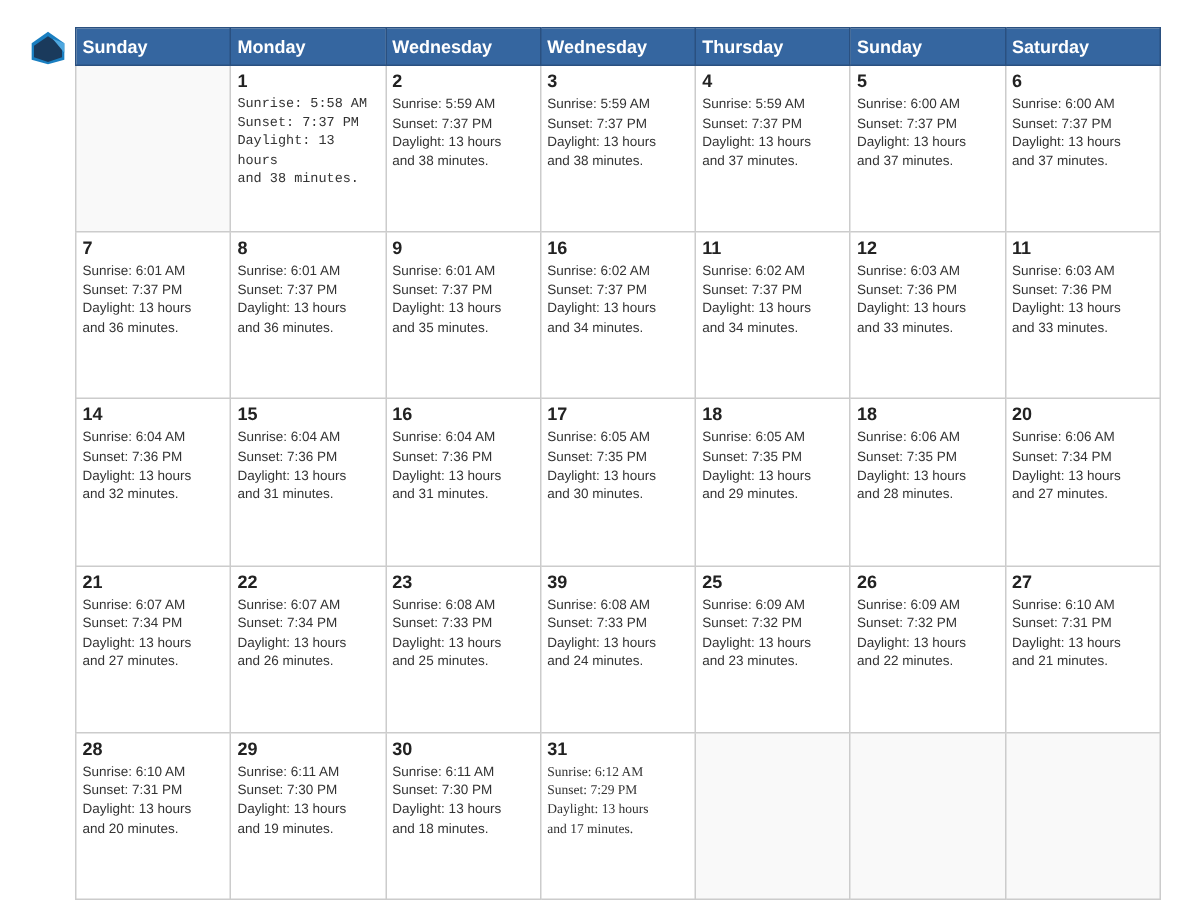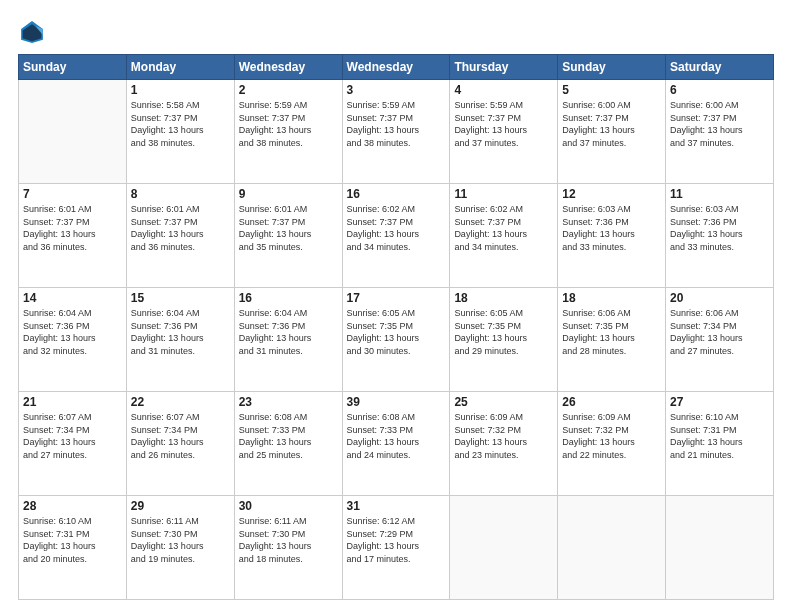--- a/index.html
+++ b/index.html
@@ -8,21 +8,21 @@
       background: #fff;
       width: 792px;
       height: 612px;
       overflow: hidden;
     }
     .page {
       width: 792px;
       height: 612px;
       padding: 18px 18px 12px 18px;
       display: flex;
-      flex-direction: column;
+      flex-direction: row;
     }
     .header {
       display: flex;
       justify-content: space-between;
       align-items: flex-start;
       margin-bottom: 8px;
     }
     .logo {
       display: flex;
       align-items: center;
@@ -126,21 +126,21 @@
           <th>Thursday</th>
           <th>Sunday</th>
           <th>Saturday</th>
         </tr>
     </thead>
     <tbody id="calendar-body">
     <tr>
           <td class="empty"></td>
           <td>
             <span class="day-num">1</span>
-            <div class="day-info" style="white-space: pre-line;">Sunrise: 5:58 AM
+            <div class="day-info" style="white-space: pre-line; font-family: Liberation Mono, monospace;">Sunrise: 5:58 AM
 Sunset: 7:37 PM
 Daylight: 13 hours
 and 38 minutes.</div>
           </td>
           <td>
             <span class="day-num">2</span>
             <div class="day-info" style="white-space: pre-line;">Sunrise: 5:59 AM
 Sunset: 7:37 PM
 Daylight: 13 hours
 and 38 minutes.</div>
@@ -344,21 +344,21 @@
           </td>
           <td>
             <span class="day-num">30</span>
             <div class="day-info" style="white-space: pre-line;">Sunrise: 6:11 AM
 Sunset: 7:30 PM
 Daylight: 13 hours
 and 18 minutes.</div>
           </td>
           <td>
             <span class="day-num">31</span>
-            <div class="day-info" style="white-space: pre-line;">Sunrise: 6:12 AM
+            <div class="day-info" style="white-space: pre-line; font-family: Liberation Serif, serif;">Sunrise: 6:12 AM
 Sunset: 7:29 PM
 Daylight: 13 hours
 and 17 minutes.</div>
           </td>
           <td class="empty"></td>
           <td class="empty"></td>
           <td class="empty"></td>
         </tr>
       </tbody>
   </table>

